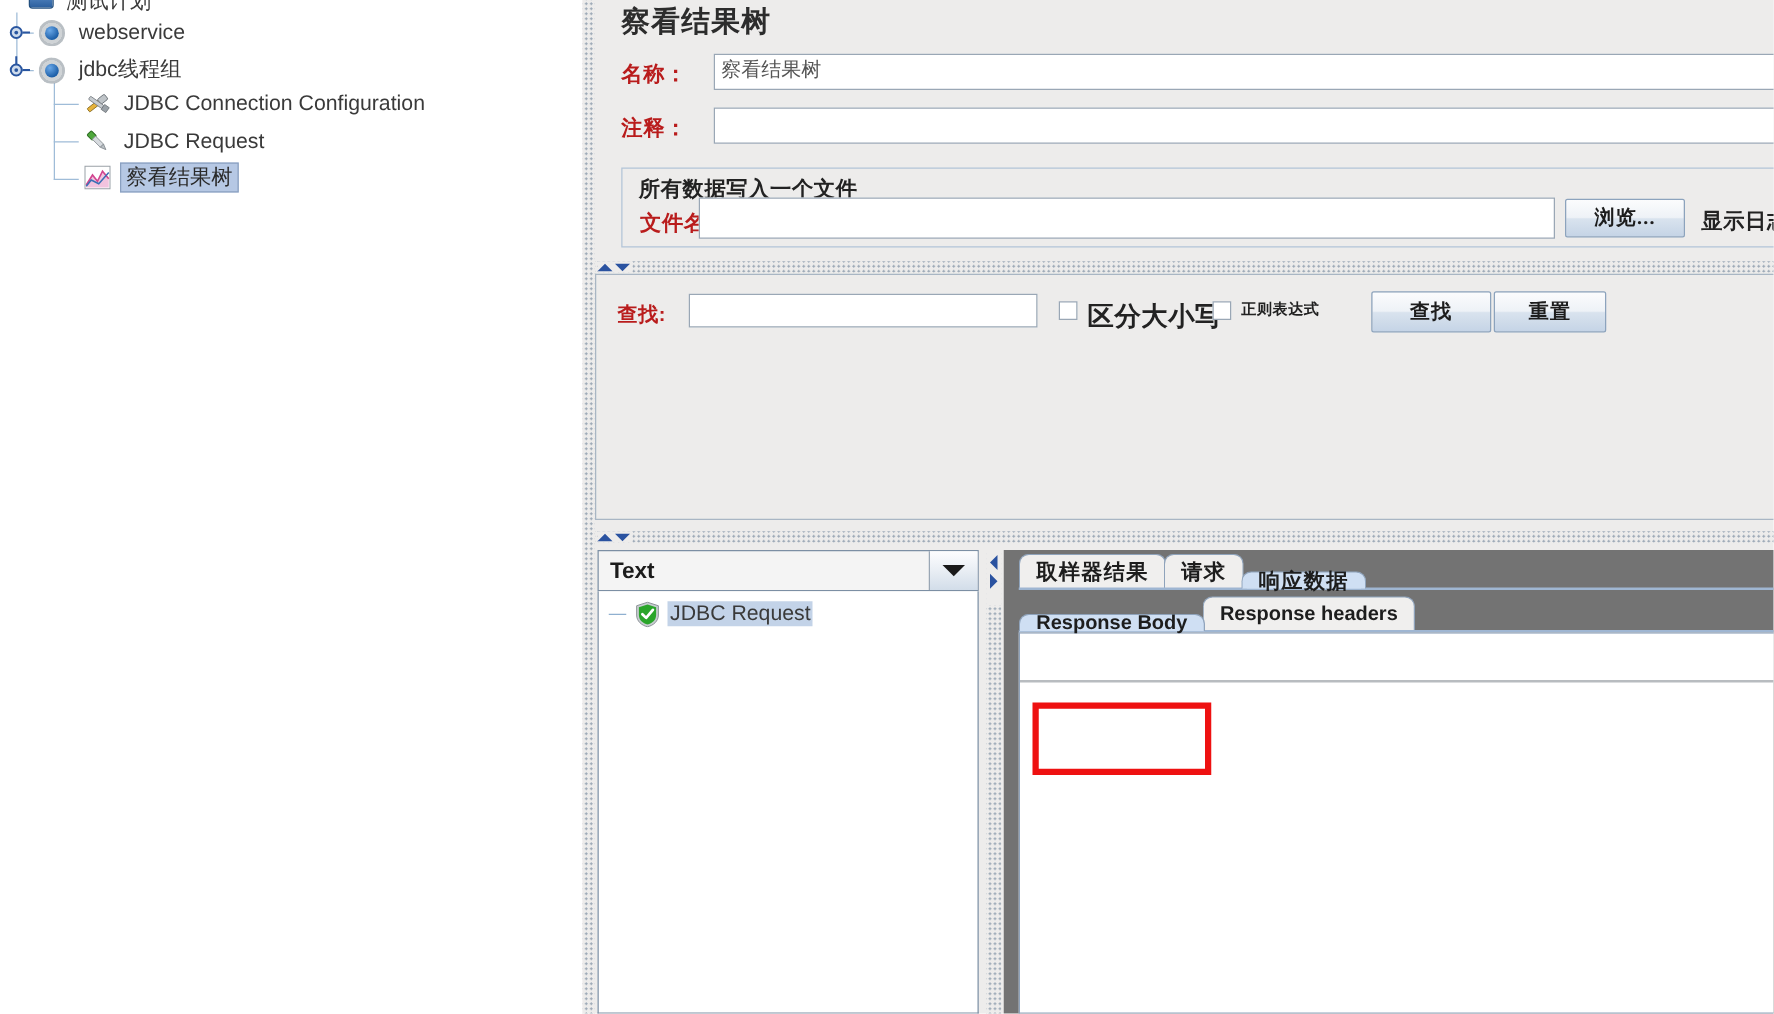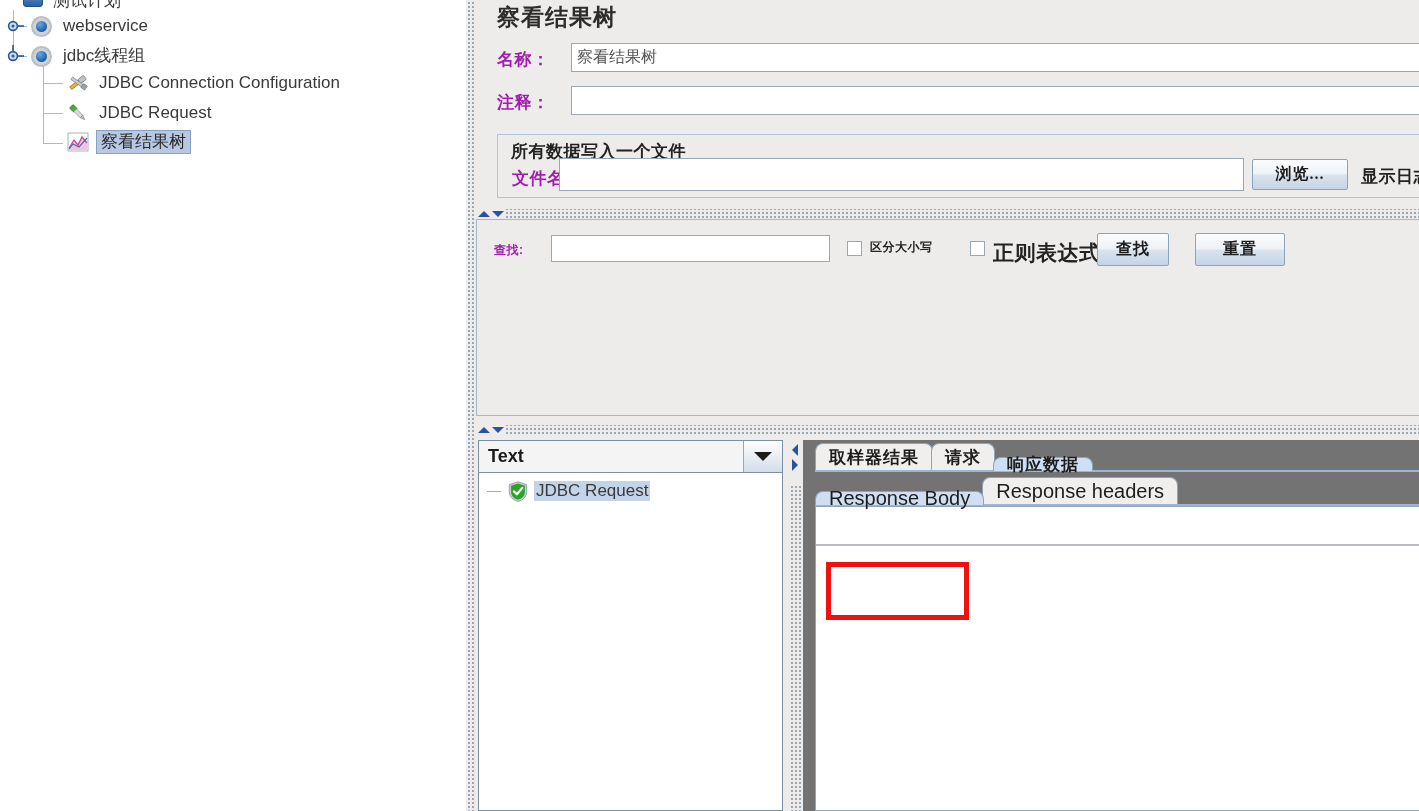--- a/index.html
+++ b/index.html
@@ -158,21 +158,21 @@
   }
   #panel-title {
     position:absolute; left:21px; top:2px;
     font-family:"Liberation Serif", serif;
     font-size:23px; font-weight:700; color:#2c2c2c;
     letter-spacing:1px;
   }
   .field-label {
     position:absolute;
     font-family:Liberation Sans, sans-serif;
-    font-size:17px; font-weight:700; color:#a21caf;
+    font-size:17px; font-weight:700; color:#b91c1c;
     letter-spacing:0.5px;
   }
   .text-input {
     position:absolute;
     background:#ffffff;
     border:1px solid #9aa7b5;
     box-sizing:border-box;
     font-family:"Liberation Serif", serif;
     font-size:16px;
     color:#555;
@@ -319,21 +319,21 @@
     position:relative;
     cursor:default;
   }
   .tab.active {
     background:#cfdff3;
     z-index:3;
     height:14px;
   }
   .tab.latin {
     font-family:"Liberation Sans", sans-serif;
-    font-size:20px; font-weight:400; letter-spacing:0;
+    font-size:16px; font-weight:700; letter-spacing:0;
   }
   .tabline {
     position:absolute; left:0; right:0; height:2px; background:#9fb6d2;
   }
   #resp-body-view {
     position:absolute; left:12px; right:0; top:0; bottom:0;
     background:#ffffff;
     border:1px solid #8fa3bb;
     border-right:none;
     box-sizing:border-box;
@@ -477,30 +477,30 @@
       <div class="plain-text" style="left:885px; top:165px;">显示日志</div>
     </div>
 
     <div class="splitter-h" style="left:10px; right:0; top:209px;"></div>
     <div class="split-arrows" style="left:12px; top:209px;">
       <span class="tri-up"></span>
       <span class="tri-dn"></span>
     </div>
 
     <div id="search-panel">
-      <div class="field-label" style="left:17px; top:22px; font-size:12px;">查找:</div>
+      <div class="field-label" style="left:17px; top:22px; font-size:16px;">查找:</div>
       <div class="text-input" style="left:74px; top:15px; width:279px; height:27px;"></div>
 
       <div class="checkbox" style="left:370px; top:21px;"></div>
-      <div class="plain-text" style="left:393px; top:19px; font-size:12px;">区分大小写</div>
+      <div class="plain-text" style="left:393px; top:19px; font-size:21px;">区分大小写</div>
 
       <div class="checkbox" style="left:493px; top:21px;"></div>
-      <div class="plain-text" style="left:516px; top:19px; font-size:21px;">正则表达式</div>
-
-      <div class="btn" style="left:620px; top:13px; width:72px; height:33px;">查找</div>
+      <div class="plain-text" style="left:516px; top:19px; font-size:12px;">正则表达式</div>
+
+      <div class="btn" style="left:620px; top:13px; width:96px; height:33px;">查找</div>
       <div class="btn" style="left:718px; top:13px; width:90px; height:33px;">重置</div>
     </div>
 
     <div class="splitter-h" style="left:10px; right:0; top:425px;"></div>
     <div class="split-arrows" style="left:12px; top:425px;">
       <span class="tri-up"></span>
       <span class="tri-dn"></span>
     </div>
 
     <div id="lower-area">

